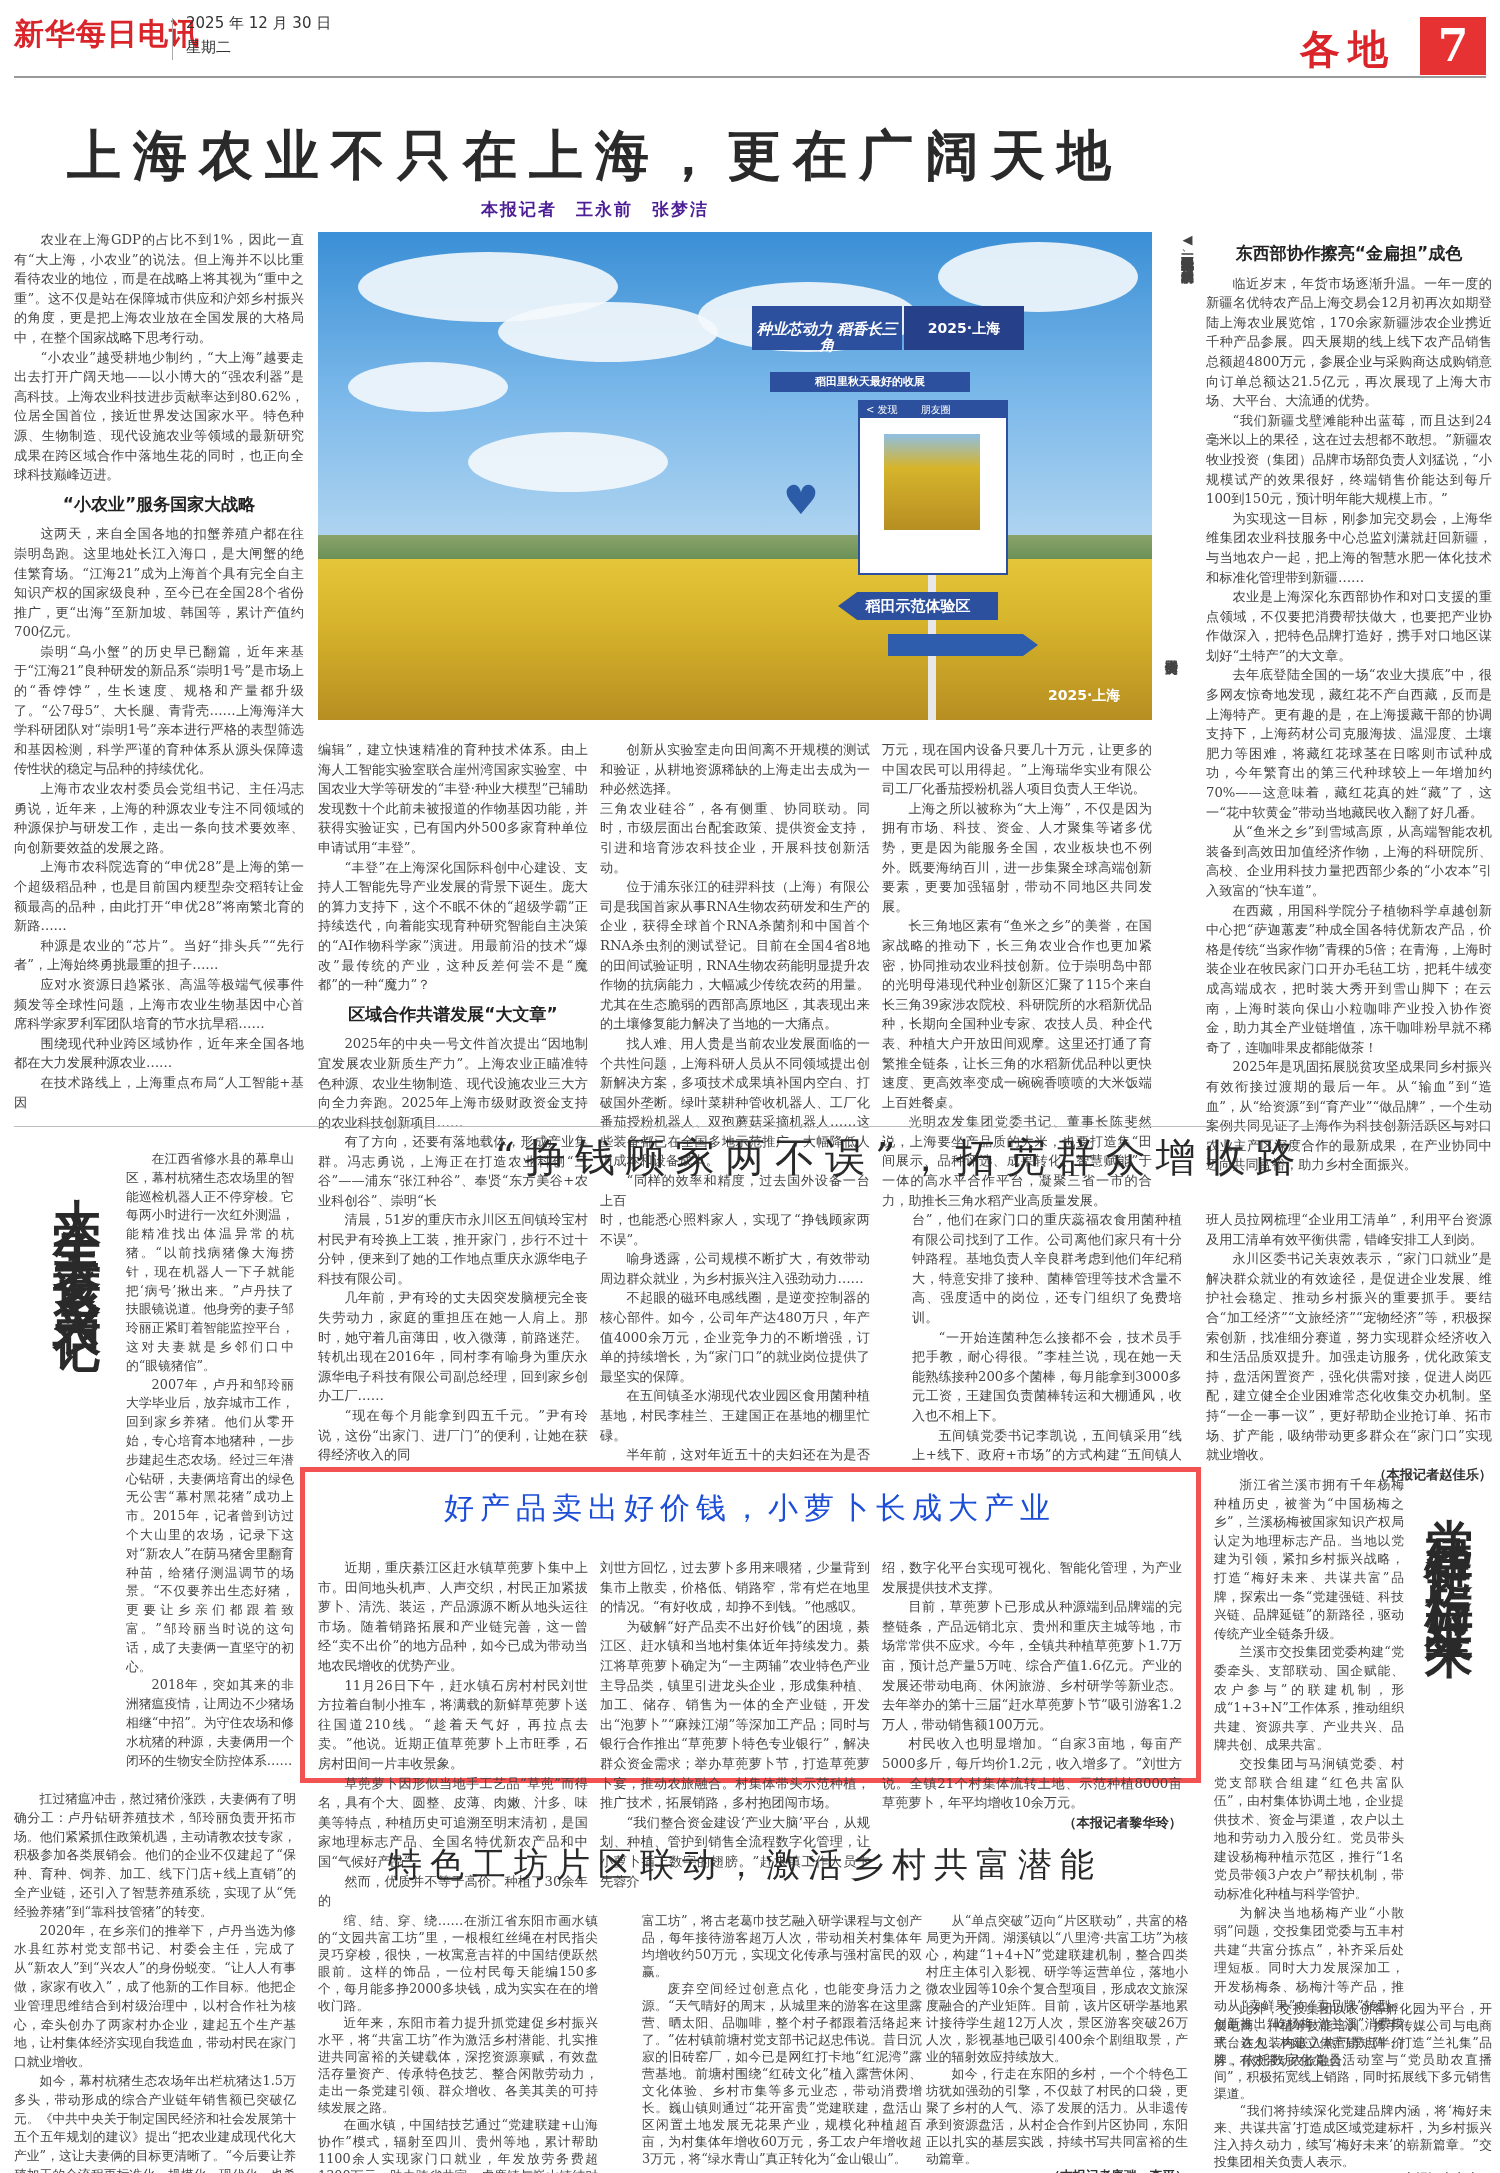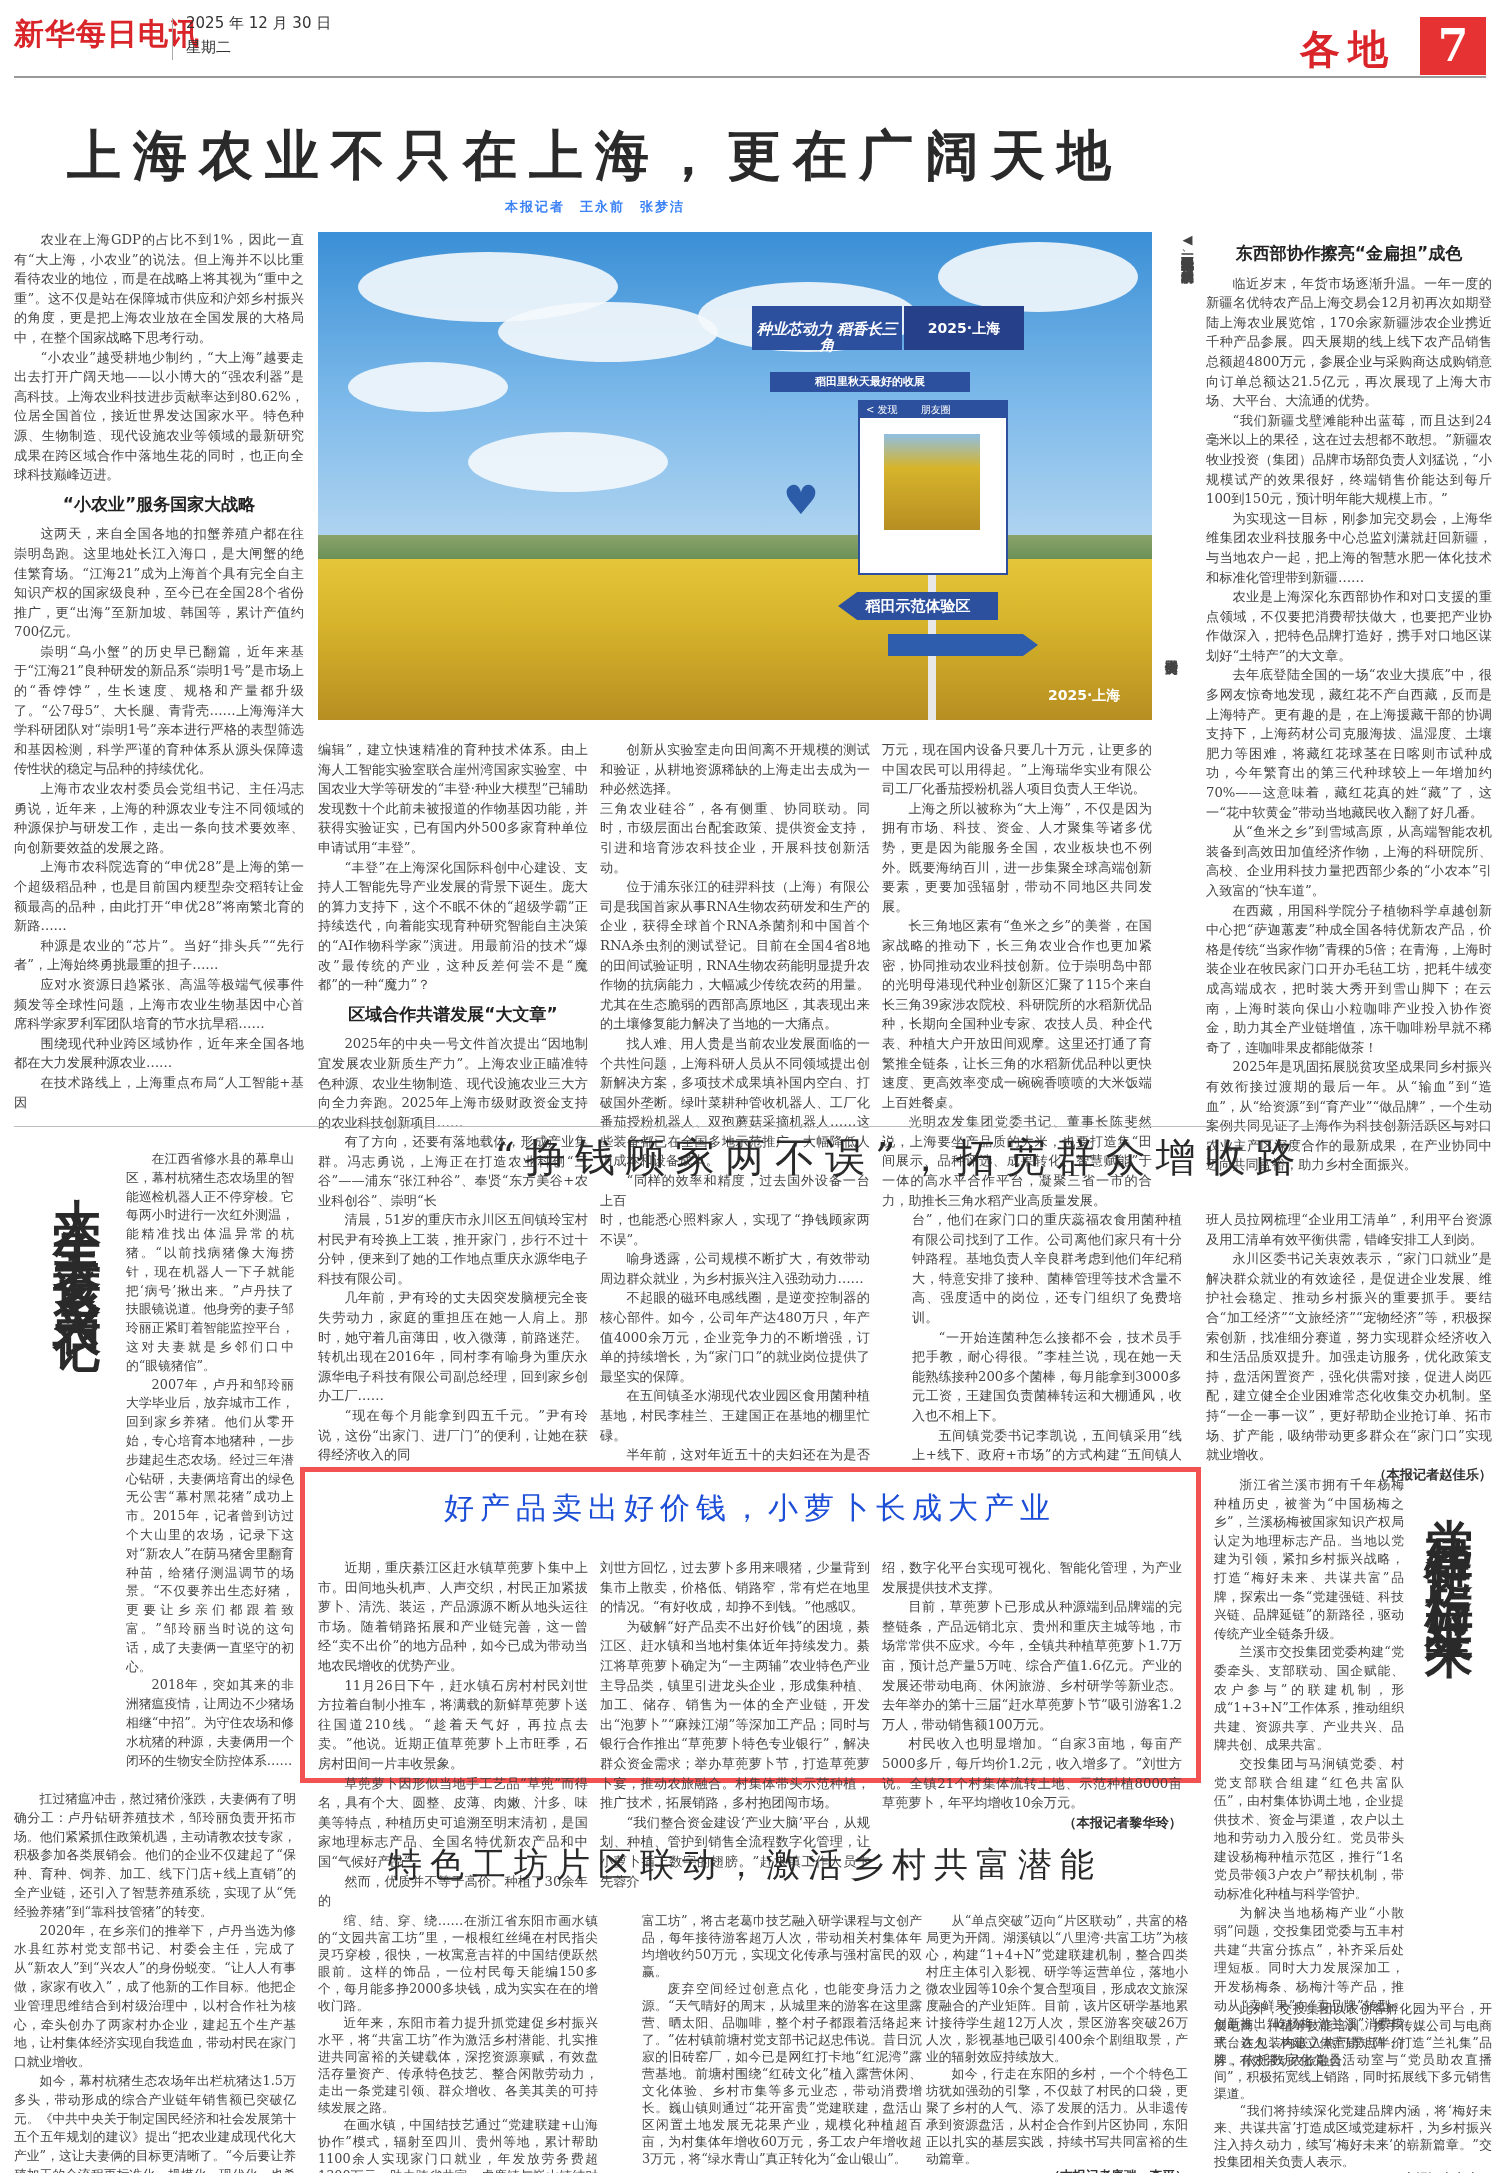--- a/index.html
+++ b/index.html
@@ -7,21 +7,21 @@
 .abs{position:absolute}
 .masthead-logo{left:14px;top:14px;font-size:30px;font-weight:bold;color:#d9252a;font-family:"DejaVu Serif",serif;letter-spacing:1px}
 .mast-div{left:172px;top:18px;width:1px;height:42px;background:#aaa}
 .mast-date{left:186px;top:14px;font-size:15px;color:#333;font-family:"DejaVu Sans",sans-serif}
 .mast-week{left:186px;top:38px;font-size:15px;color:#333;font-family:Liberation Mono, monospace}
 .sec-name{left:1300px;top:22px;font-size:40px;font-weight:bold;color:#d9252a;letter-spacing:8px}
 .page-no{left:1420px;top:17px;width:66px;height:58px;background:#e63232;color:#fff;font-size:44px;font-weight:bold;text-align:center;line-height:58px}
 .top-rule{left:14px;top:76px;width:1472px;height:2px;background:#999}
 .headline{left:0;width:1190px;text-align:center;font-weight:bold;color:#2a2a2a;font-family:"DejaVu Serif",serif}
 .h1{top:120px;font-size:54px;letter-spacing:12px}
-.byline{top:198px;font-size:13px;color:#3b82f6;letter-spacing:2px}
+.byline{top:198px;font-size:17px;color:#4c1d95;letter-spacing:2px}
 .col{font-size:13.2px;line-height:19.6px;color:#444;text-align:justify;font-family:"DejaVu Serif",serif}
 .col p{text-indent:2em}
 .subhead{font-family:"DejaVu Sans",sans-serif;font-weight:bold;font-size:17px;color:#222;text-align:center;margin:10px 0}
 .photo{left:318px;top:232px;width:834px;height:488px;overflow:hidden}
 .sky{position:absolute;left:0;top:0;width:100%;height:68%;background:linear-gradient(180deg,#3a8fd6 0%,#7cb9ea 50%,#b9d9f1 100%)}
 .cloud{position:absolute;background:#f4f8fc;border-radius:50%;opacity:.9}
 .trees{position:absolute;left:0;top:62%;width:100%;height:7%;background:linear-gradient(180deg,#8aa36b,#5e8a4e)}
 .field{position:absolute;left:0;top:67%;width:100%;height:33%;background:linear-gradient(180deg,#e5c53a 0%,#d6b42b 40%,#b78e22 100%)}
 .sign{position:absolute;background:#2c4f9e;color:#fff;font-family:"DejaVu Sans",sans-serif;font-weight:bold;text-align:center}
 .frame{position:absolute;left:540px;top:168px;width:150px;height:175px;background:#fff;border:2px solid #2c4f9e}

